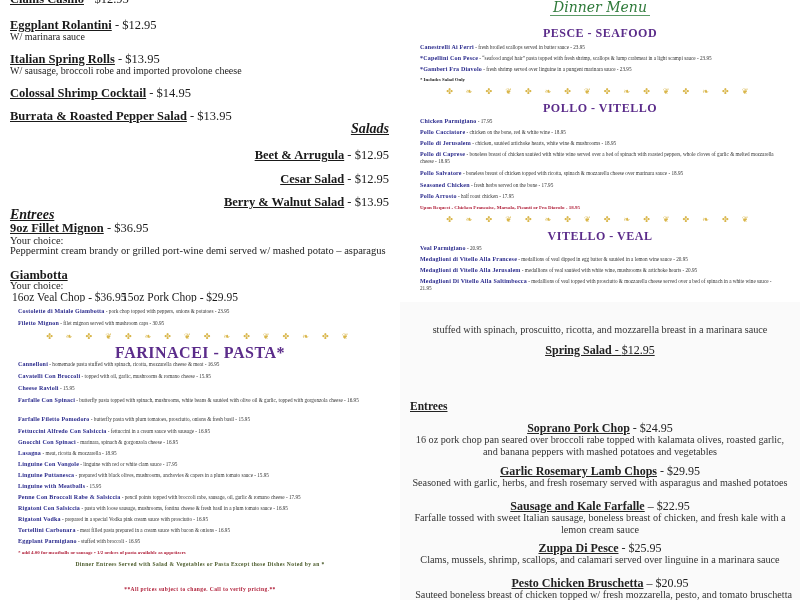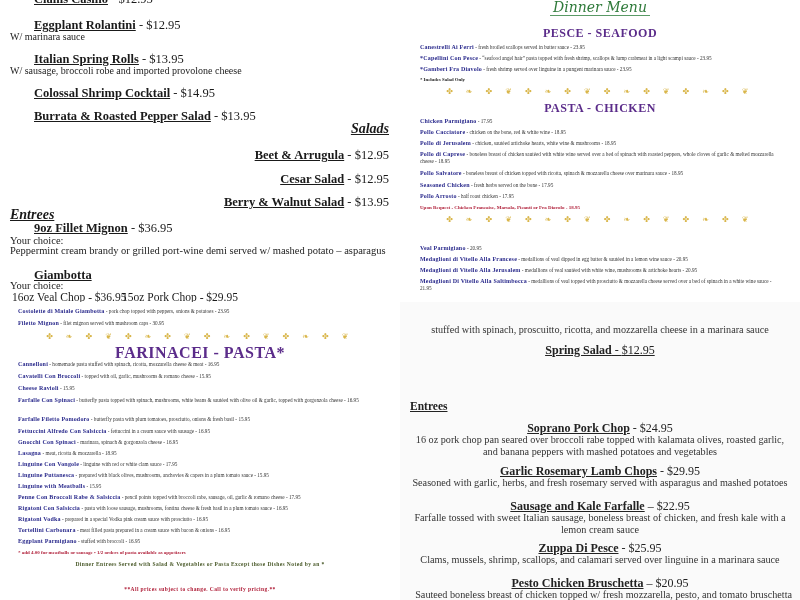--- a/index.html
+++ b/index.html
@@ -2,21 +2,21 @@
 <html><head>
 <meta charset="utf-8">
 <style>
   * { box-sizing: border-box; margin: 0; padding: 0; }
   html, body { width: 800px; height: 600px; overflow: hidden; background: #ffffff; }
   body { position: relative; font-family: "Liberation Serif", serif; color: #1a1a1a; }
 
   
   #panel-a { position: absolute; left: 0; top: 0; width: 400px; height: 302px; background: #fff; overflow: hidden; }
   .a-item { position: absolute; left: 10px; font-size: 12.5px; line-height: 14px; white-space: nowrap; }
-  .a-item .nm { font-weight: bold; text-decoration: underline; margin-left: 24px; }
+  .a-item .nm { font-weight: bold; text-decoration: underline; }
   .a-desc { position: absolute; left: 10px; font-size: 10px; line-height: 12px; white-space: nowrap; color: #222; }
   .a-right { position: absolute; right: 11px; font-size: 12.5px; line-height: 14px; white-space: nowrap; text-align: right; }
   .a-right .nm { font-weight: bold; text-decoration: underline; }
   .a-head { position: absolute; font-size: 14px; font-weight: bold; font-style: italic; text-decoration: underline; }
   .a-plain { position: absolute; left: 10px; font-size: 10.5px; line-height: 12px; white-space: nowrap; color: #222; }
   .a-choice { position: absolute; left: 12px; font-size: 11.5px; white-space: nowrap; }
 
   
   #panel-b { position: absolute; left: 400px; top: 0; width: 400px; height: 302px; background: #fff; overflow: hidden; }
   .dm-title { position: absolute; left: 150px; top: 0; width: 100px; text-align: center; font-family: "DejaVu Serif", serif; font-style: italic; font-size: 14px; color: #2f7a3a; border-bottom: 1px solid #5a9a66; line-height: 15px; }
@@ -97,31 +97,32 @@
 <div id="panel-b">
   <div class="dm-title">Dinner Menu</div>
 
   <div class="sec-head" style="top:26px;">PESCE - SEAFOOD</div>
   <div class="dm-row" style="top:44px;"><span class="nm">Canestrelli Ai Ferri</span><span> - fresh broiled scallops served in butter sauce - 23.95</span></div>
   <div class="dm-row" style="top:55px;"><span class="nm">*Capellini Con Pesce</span><span> - “seafood angel hair” pasta topped with fresh shrimp, scallops &amp; lump crabmeat in a light scampi sauce - 23.95</span></div>
   <div class="dm-row" style="top:66px;"><span class="nm">*Gamberi Fra Diavolo</span><span> - fresh shrimp served over linguine in a pungent marinara sauce - 23.95</span></div>
   <div class="note-blk" style="top:77px;">* Includes Salad Only</div>
   <div class="ornament" style="top:88px;">✤ ❧ ✤ ❦ ✤ ❧ ✤ ❦ ✤ ❧ ✤ ❦ ✤ ❧ ✤ ❦</div>
 
-  <div class="sec-head" style="top:101px;">PASTA - CHICKEN</div>
+  <div class="sec-head" style="top:101px;">POLLO - VITELLO</div>
   <div class="dm-row" style="top:118px;"><span class="nm">Chicken Parmigiano</span><span> - 17.95</span></div>
   <div class="dm-row" style="top:129px;"><span class="nm">Pollo Cacciatore</span><span> - chicken on the bone, red &amp; white wine - 18.95</span></div>
   <div class="dm-row" style="top:140px;"><span class="nm">Pollo di Jerusalem</span><span> - chicken, sautéed artichoke hearts, white wine &amp; mushrooms - 18.95</span></div>
   <div class="dm-row" style="top:151px;"><span class="nm">Pollo di Caprese</span><span> - boneless breast of chicken sautéed with white wine served over a bed of spinach with roasted peppers, whole cloves of garlic &amp; melted mozzarella cheese - 18.95</span></div>
   <div class="dm-row" style="top:170px;"><span class="nm">Pollo Salvatore</span><span> - boneless breast of chicken topped with ricotta, spinach &amp; mozzarella cheese over marinara sauce - 18.95</span></div>
   <div class="dm-row" style="top:182px;"><span class="nm">Seasoned Chicken</span><span> - fresh herbs served on the bone - 17.95</span></div>
   <div class="dm-row" style="top:193px;"><span class="nm">Pollo Arrosto</span><span> - half roast chicken - 17.95</span></div>
   <div class="note-red" style="top:205px; left:20px;">Upon Request - Chicken Francaise, Marsala, Picanti or Fra Diavolo - 18.95</div>
   <div class="ornament" style="top:216px;">✤ ❧ ✤ ❦ ✤ ❧ ✤ ❦ ✤ ❧ ✤ ❦ ✤ ❧ ✤ ❦</div>
 
+  <div class="sec-head" style="top:229px;">VITELLO - VEAL</div>
   <div class="dm-row" style="top:245px;"><span class="nm">Veal Parmigiano</span><span> - 20.95</span></div>
   <div class="dm-row" style="top:256px;"><span class="nm">Medaglioni di Vitello Alla Francese</span><span> - medallions of veal dipped in egg batter &amp; sautéed in a lemon wine sauce - 20.95</span></div>
   <div class="dm-row" style="top:267px;"><span class="nm">Medaglioni di Vitello Alla Jerusalem</span><span> - medallions of veal sautéed with white wine, mushrooms &amp; artichoke hearts - 20.95</span></div>
   <div class="dm-row" style="top:278px;"><span class="nm">Medaglioni Di Vitello Alla Saltimbocca</span><span> - medallions of veal topped with prosciutto &amp; mozzarella cheese served over a bed of spinach in a white wine sauce - 21.95</span></div>
 </div>
 
 <div id="panel-c">
   <div class="dm-row" style="top:6px;"><span class="nm">Costolette di Maiale Giambotta</span><span> - pork chop topped with peppers, onions &amp; potatoes - 23.95</span></div>
   <div class="dm-row" style="top:18px;"><span class="nm">Filetto Mignon</span><span> - filet mignon served with mushroom caps - 30.95</span></div>
   <div class="ornament" style="top:31px;">✤ ❧ ✤ ❦ ✤ ❧ ✤ ❦ ✤ ❧ ✤ ❦ ✤ ❧ ✤ ❦</div>
@@ -144,21 +145,21 @@
   <div class="dm-row" style="top:214px;"><span class="nm">Rigatoni Vodka</span><span> - prepared in a special Vodka pink cream sauce with prosciutto - 16.95</span></div>
   <div class="dm-row" style="top:225px;"><span class="nm">Tortellini Carbonara</span><span> - meat filled pasta prepared in a cream sauce with bacon &amp; onions - 16.95</span></div>
   <div class="dm-row" style="top:236px;"><span class="nm">Eggplant Parmigiano</span><span> - stuffed with broccoli - 16.95</span></div>
 
   <div class="note-red" style="top:248px; left:18px;">* add 4.00 for meatballs or sausage • 1/2 orders of pasta available as appetizers</div>
   <div class="pc-footer" style="top:259px; color:#4a5a2a;">Dinner Entrees Served with Salad &amp; Vegetables or Pasta Except those Dishes Noted by an *</div>
   <div class="pc-footer" style="top:284px; color:#b0203a;">**All prices subject to change.  Call to verify pricing.**</div>
 </div>
 
 <div id="panel-d">
-  <div class="d-desc" style="top:22px;">stuffed with spinach, proscuitto, ricotta, and mozzarella cheese in a marinara sauce</div>
+  <div class="d-desc" style="top:22px;">stuffed with spinach, proscuitto, ricotta, and mozzarella breast in a marinara sauce</div>
 
   <div class="d-item" style="top:42px;text-decoration:underline;">
     <span class="nm">Spring Salad</span><span> - </span><span>$12.95</span>
   </div>
 
   <div class="d-head" style="top:98px;">Entrees</div>
 
   <div class="d-item" style="top:120px;">
     <span class="nm">Soprano Pork Chop</span><span> - </span><span>$24.95</span>
   </div>

